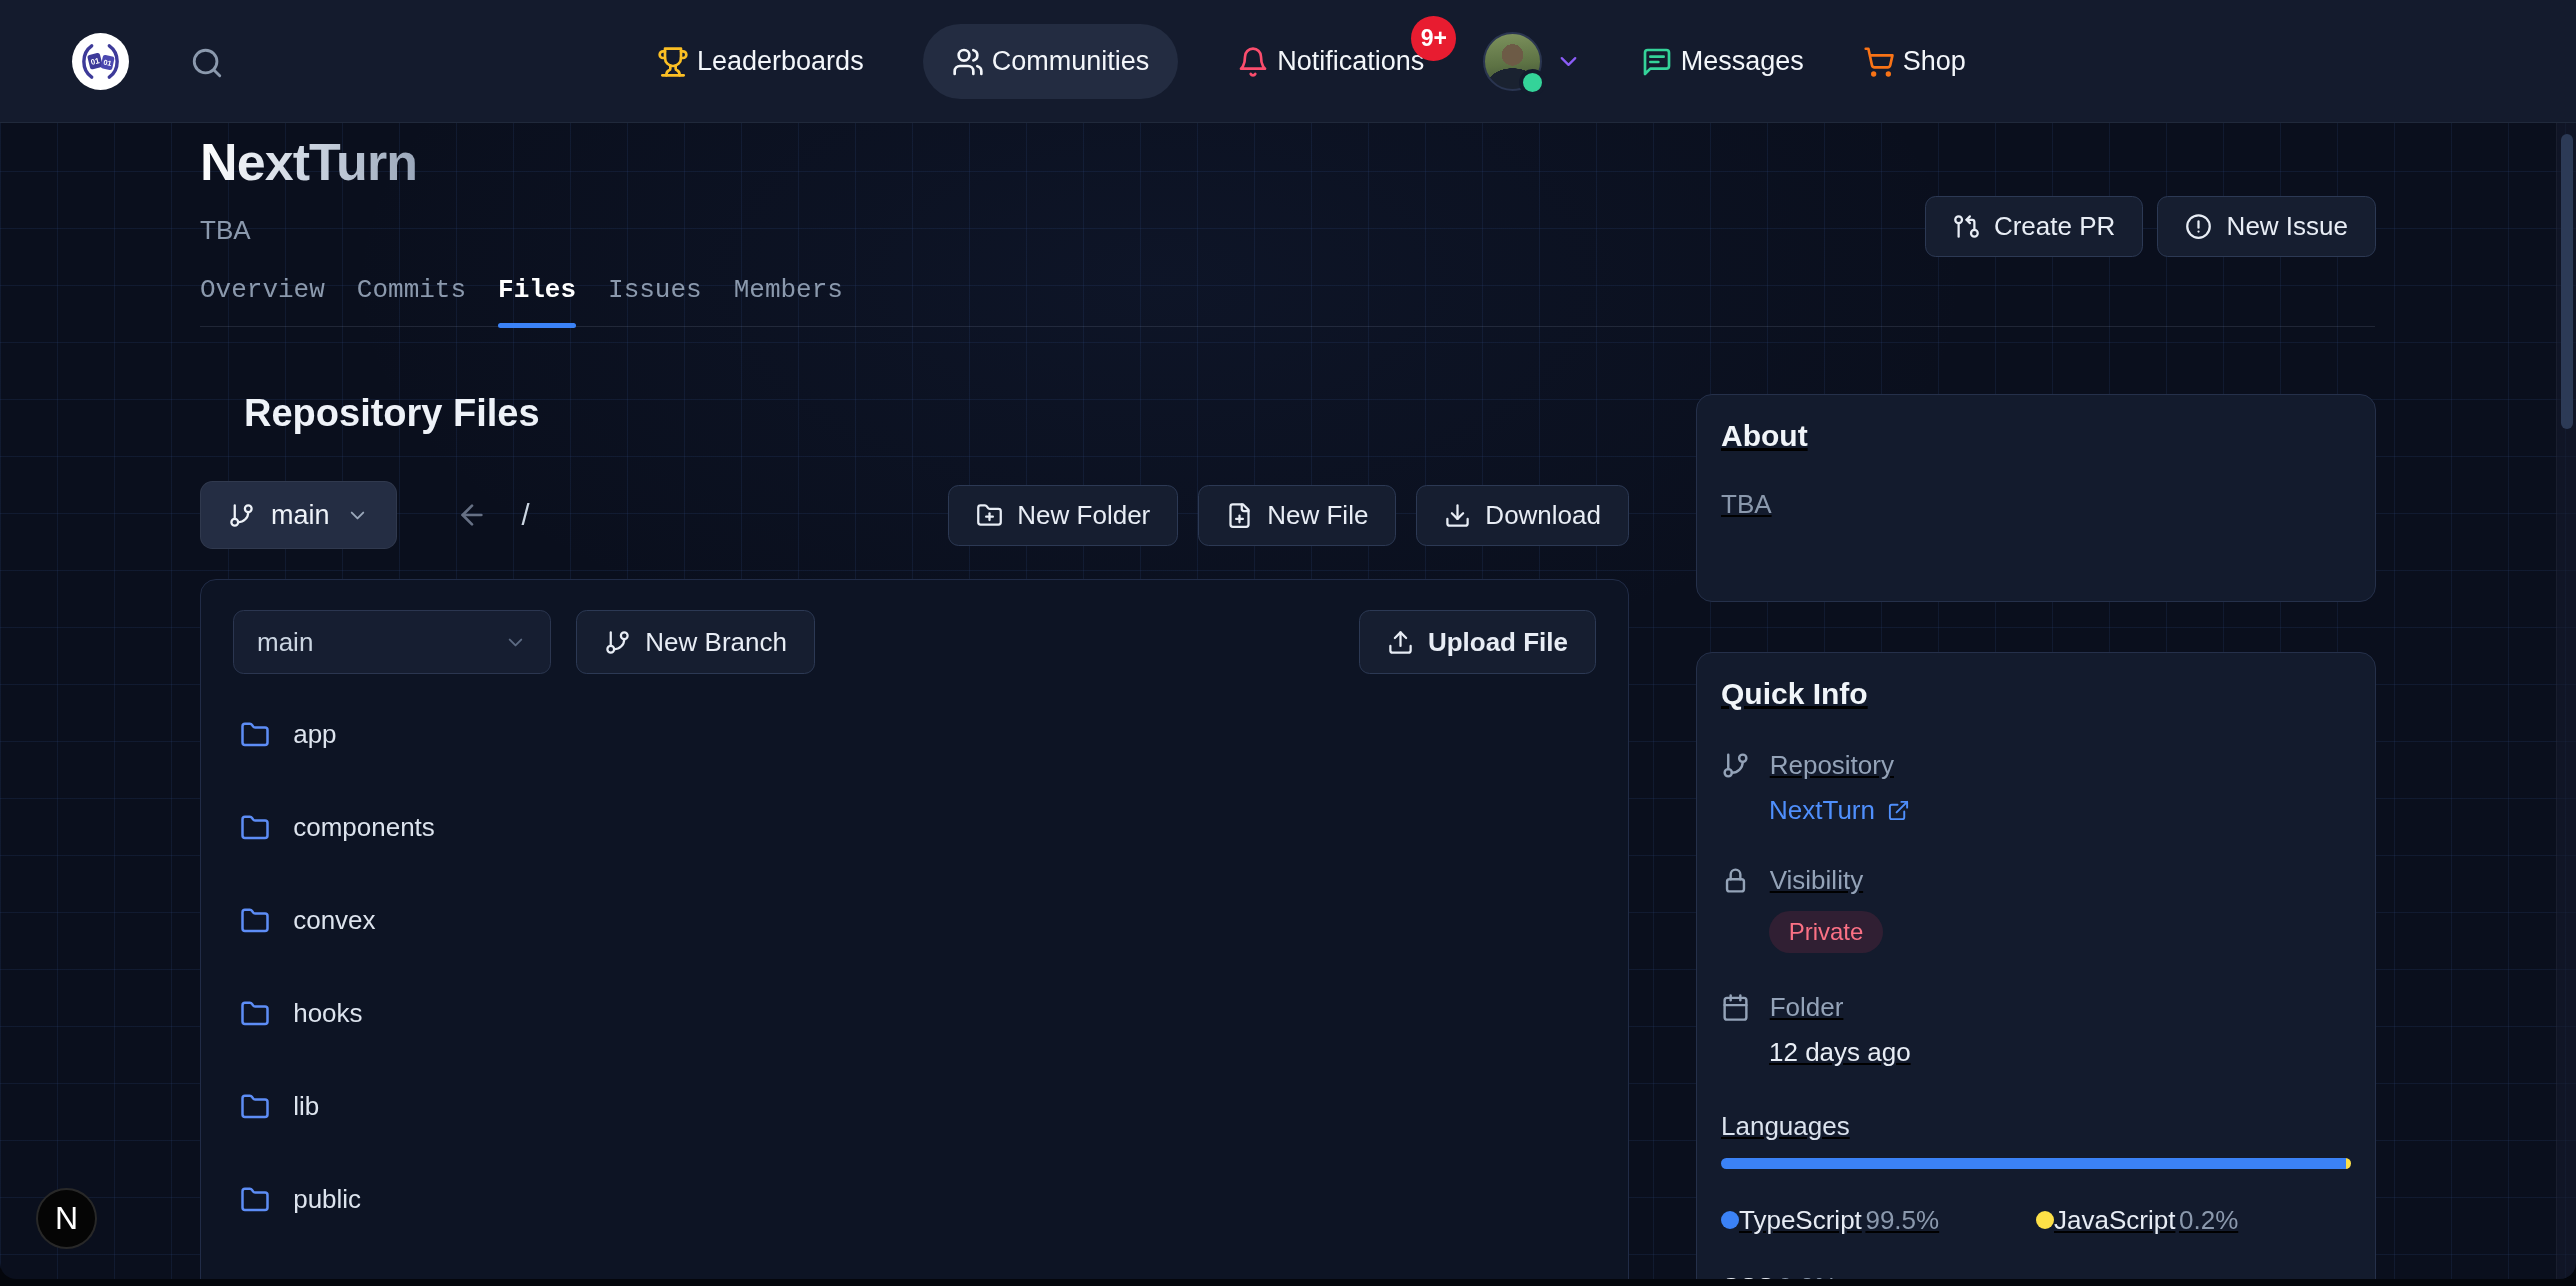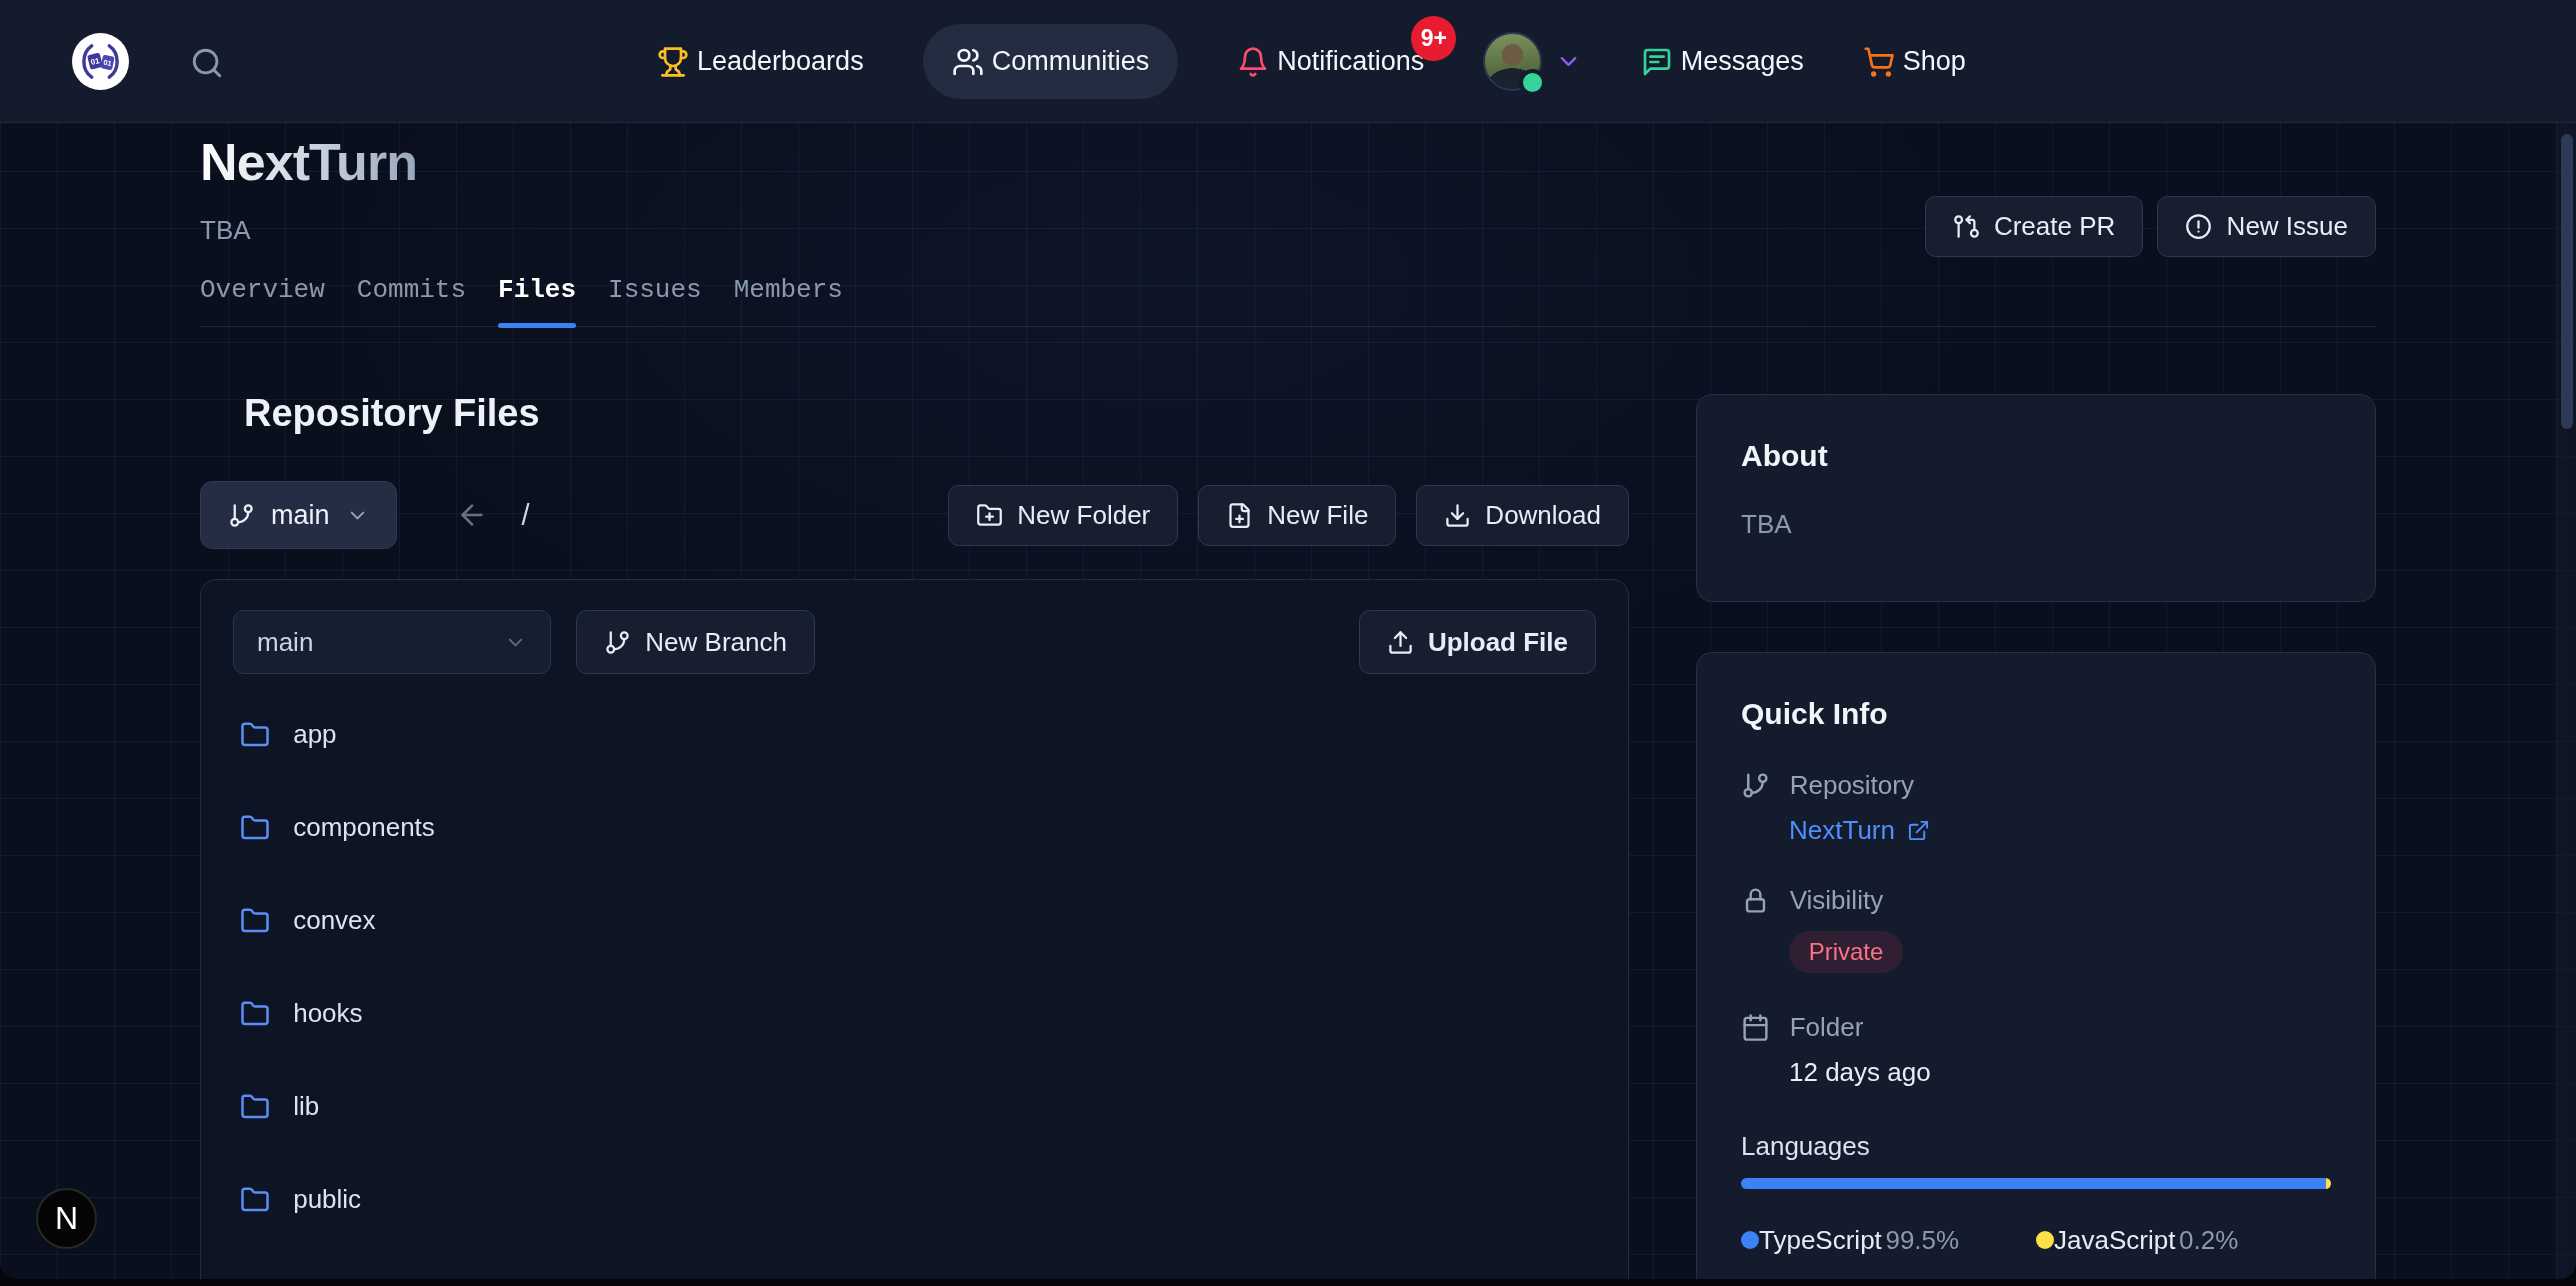--- a/index.html
+++ b/index.html
@@ -88,21 +88,21 @@
   .panel-toolbar .btn { margin-left:25px; height:64px; }
   .panel-toolbar .upload { margin-left:auto;font-weight:bold; }
   .file-list { margin-top:14.3px; }
   .file-row { display:flex; align-items:center; gap:23px; height:93px; padding:0 7.2px;
     border-radius:10.7px; cursor:pointer; }
   .file-row .icon { color:#5d8df6; }
   .file-row span.fname { color:#dde4ee; font-size:26px; }
 
   
   .sidebar { position:absolute; left:1696px; top:394px; width:680px; }
-  .card { background:#131b2d; border:1.3px solid #25304a; border-radius:16px; padding:44px; }
+  .card { background:#131b2d; border:1.3px solid #25304a; border-radius:16px; padding:24px;text-decoration:underline; }
   .card-title { font-size:30px; font-weight:700; color:#f1f5f9; }
   .about-card { height:208px; }
   .about-text { margin-top:36px; font-size:26px; color:#8b99ad; }
   .quick-card { margin-top:50px; height:682px; }
   .info-row { margin-top:39px; }
   .quick-card .info-row:first-of-type { margin-top:41px; }
   .info-label { display:flex; align-items:center; gap:19.7px; color:#94a3b8; font-size:26px; }
   .info-value { margin:14.3px 0 0 48px; font-size:26px; color:#e8edf5; }
   .repo-link { display:inline-flex; align-items:center; gap:12.5px; color:#4f8ffc; cursor:pointer; }
   .badge-private { display:inline-block; padding:7.2px 19.7px; border-radius:894px;

